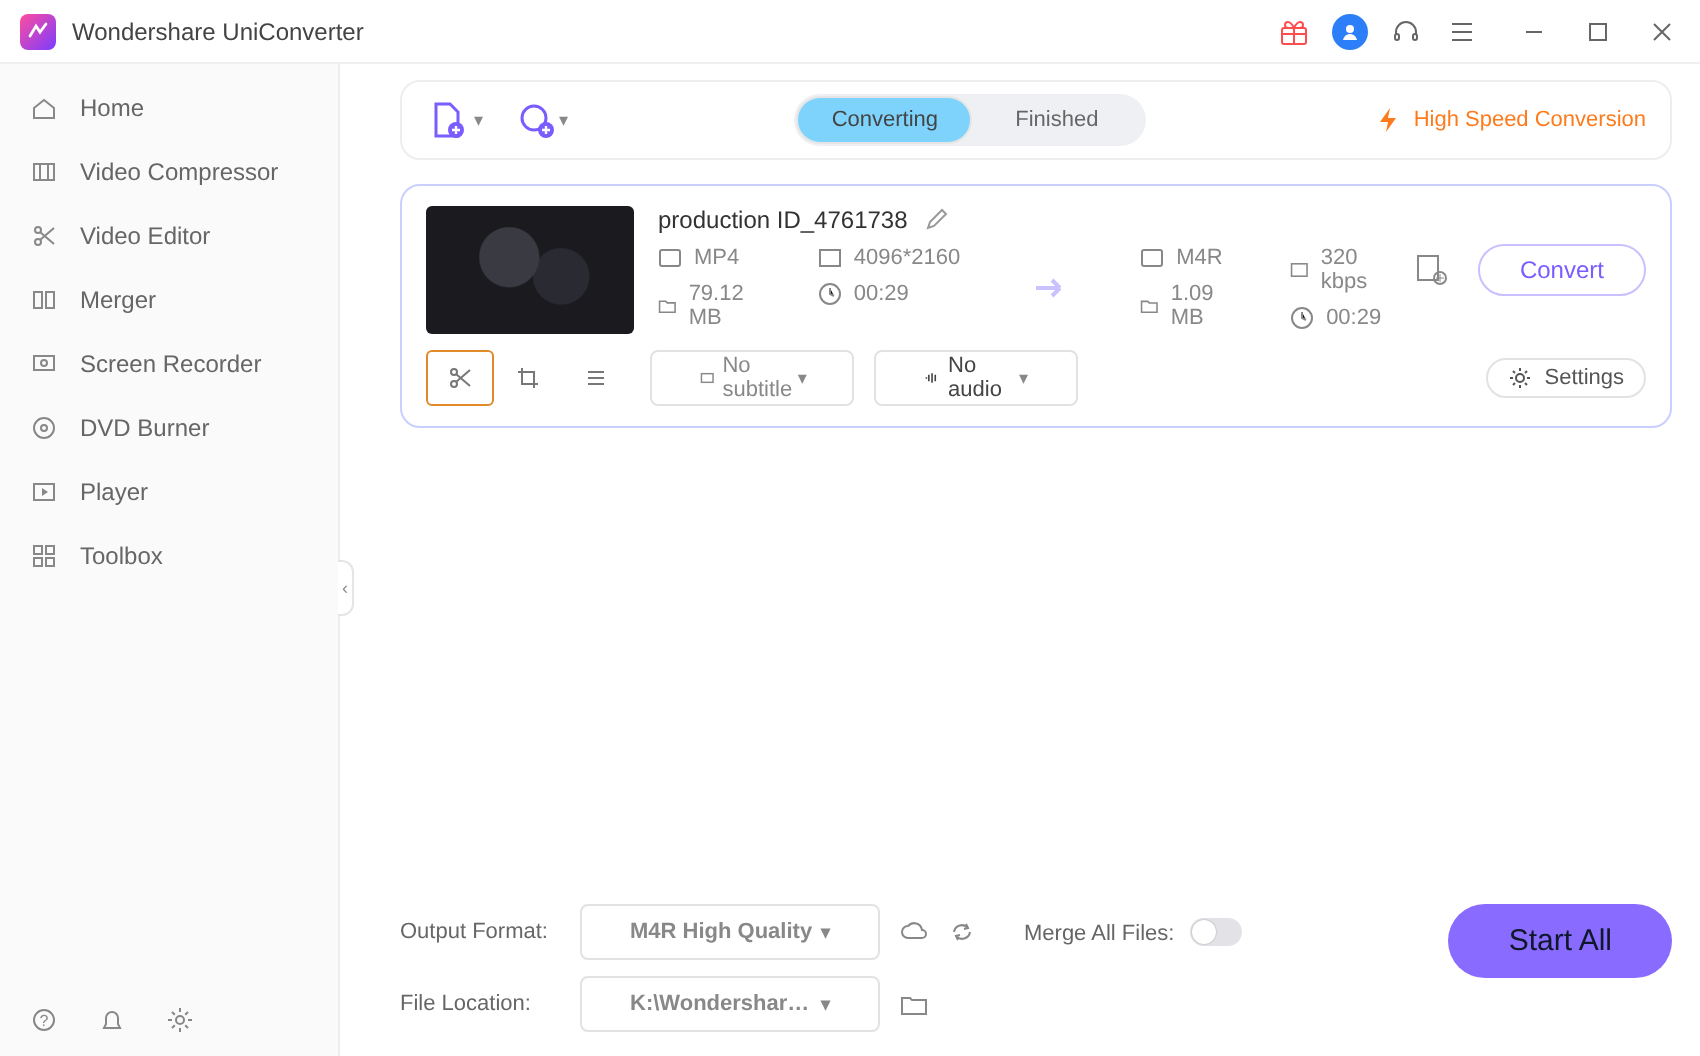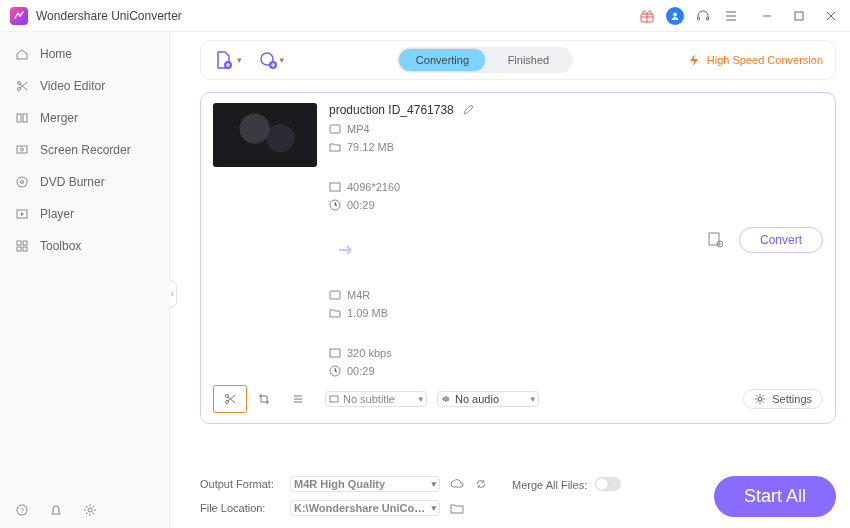--- a/index.html
+++ b/index.html
@@ -26,43 +26,43 @@
 .tabs { margin: 0 auto; display: flex; background: #eef0f3; border-radius: 20px; padding: 2px; }
 .tab { width: 86px; height: 22px; display: flex; align-items: center; justify-content: center; font-size: 11px; color: #666; cursor: pointer; border-radius: 20px; }
 .tab.active { background: #7dd3fc; color: #444; box-shadow: 0 0 0 1px #e5e5e5; }
 .hispeed { display: flex; align-items: center; gap: 6px; color: #ff7a1a; font-size: 11px; cursor: pointer; }
 .card { margin-top: 12px; border: 1px solid #c9cfff; border-radius: 10px; padding: 10px 12px; }
 .card-top { display: flex; gap: 12px; }
 .thumb { width: 104px; height: 64px; background: #1a1a1f; border-radius: 3px; position: relative; overflow: hidden; }
 .thumb::before { content:""; position:absolute; inset:0; background: radial-gradient(circle at 40% 40%, #3a3a42 0 20%, transparent 21%), radial-gradient(circle at 65% 55%, #2a2a32 0 18%, transparent 19%); }
 .info { flex: 1; }
 .info-title { display: flex; align-items: center; gap: 8px; font-size: 12px; color: #333; margin-bottom: 6px; }
-.props { display: flex; gap: 28px; flex-direction: column; }
+.props { display: flex; gap: 28px; }
 .prop-col { display: flex; flex-direction: column; gap: 6px; }
 .prop { display: flex; align-items: center; gap: 6px; font-size: 11px; color: #888; }
 .arrow-col { display: flex; align-items: center; padding: 0 6px; color: #c8c2ff; }
 .right-actions { display: flex; align-items: center; gap: 14px; }
 .convert-btn { border: 1px solid #c9c0ff; background: #fff; color: #7a5cff; border-radius: 20px; padding: 5px 20px; font-size: 12px; cursor: pointer; }
 .card-bottom { display: flex; align-items: center; gap: 10px; margin-top: 8px; }
 .tool-icons { display: flex; gap: 0; margin-left: 0; }
 .tool-icon { width: 34px; height: 28px; display: flex; align-items: center; justify-content: center; color: #777; cursor: pointer; border: 1px solid transparent; }
 .tool-icon.active { border: 1px solid #e08a2a; border-radius: 3px; }
-.select { display: flex; align-items: center; justify-content: space-between; border: 1px solid #e2e2e2; border-radius: 4px; padding: 0 3px; height: 16px; font-size: 11px; color: #888; background: #fff; cursor: pointer; }
+.select { display: flex; align-items: center; justify-content: space-between; border: 1px solid #e2e2e2; border-radius: 4px; padding: 0 24px; height: 28px; font-size: 11px; color: #888; background: #fff; cursor: pointer; }
 .subtitle-sel { width: 102px; }
 .audio-sel { width: 102px; color: #444; }
 .settings-pill { margin-left: auto; display: flex; align-items: center; gap: 6px; border: 1px solid #e2e2e2; border-radius: 14px; padding: 3px 10px; font-size: 11px; color: #555; cursor: pointer; }
 .footer { margin-top: auto; padding: 8px 0 12px 0; display: flex; flex-direction: column; gap: 8px; position: relative; }
 .footer-row { display: flex; align-items: center; gap: 10px; }
 .footer-label { width: 80px; font-size: 11px; color: #666; }
 .footer-sel { width: 150px; font-weight: bold; }
 .footer-icons { display: flex; gap: 10px; color: #888; }
 .merge-wrap { display: flex; align-items: flex-end; gap: 8px; font-size: 11px; color: #666; margin-left: 14px; }
 .toggle { width: 26px; height: 14px; background: #e3e3e7; border-radius: 10px; position: relative; cursor: pointer; }
 .toggle::after { content:""; position:absolute; left:1px; top:1px; width:12px; height:12px; background:#fff; border-radius:50%; box-shadow:0 0 1px rgba(0,0,0,.3); }
-.start-all { position: absolute; right: 0; top: 8px; background: #8a6bff; color: #ffffff; border: none; border-radius: 22px; padding: 10px 30px; font-size: 18px; cursor: pointer; }
+.start-all { position: absolute; right: 0; top: 8px; background: #8a6bff; color: #0f172a; border: none; border-radius: 22px; padding: 10px 30px; font-size: 15px; cursor: pointer; }
 .chev { font-size: 9px; color: #888; }
 svg { display: block; }
 </style>
 </head>
 <body>
 
 <div class="titlebar">
   <div class="logo">
     <svg viewBox="0 0 10 10">
         <path d="M1 7 L4 2 L6 5 L9 1" stroke="#fff" stroke-width="1.4" fill="none" stroke-linecap="round"></path>
@@ -116,20 +116,29 @@
 
 <div class="layout">
   <div class="sidebar">
     <div class="side-item">
       <span class="side-icon">
           <svg width="14" height="14" viewBox="0 0 14 14">
             <path d="M2 7l5-4 5 4v5H2z" fill="none" stroke="currentColor"></path>
           </svg>
         </span>
       <span>Home</span>
+    </div>
+    <div class="side-item">
+      <span class="side-icon">
+          <svg width="14" height="14" viewBox="0 0 14 14">
+            <rect x="2" y="3" width="10" height="8" fill="none" stroke="currentColor"></rect>
+            <path d="M5 3v8M9 3v8" stroke="currentColor"></path>
+          </svg>
+        </span>
+      <span>Video Compressor</span>
     </div>
     <div class="side-item">
       <span class="side-icon">
           <svg width="14" height="14" viewBox="0 0 14 14">
             <circle cx="4" cy="4" r="1.5" fill="none" stroke="currentColor"></circle>
             <circle cx="4" cy="10" r="1.5" fill="none" stroke="currentColor"></circle>
             <path d="M5 5l7 6M5 9l7-6" stroke="currentColor"></path>
           </svg>
         </span>
       <span>Video Editor</span>

